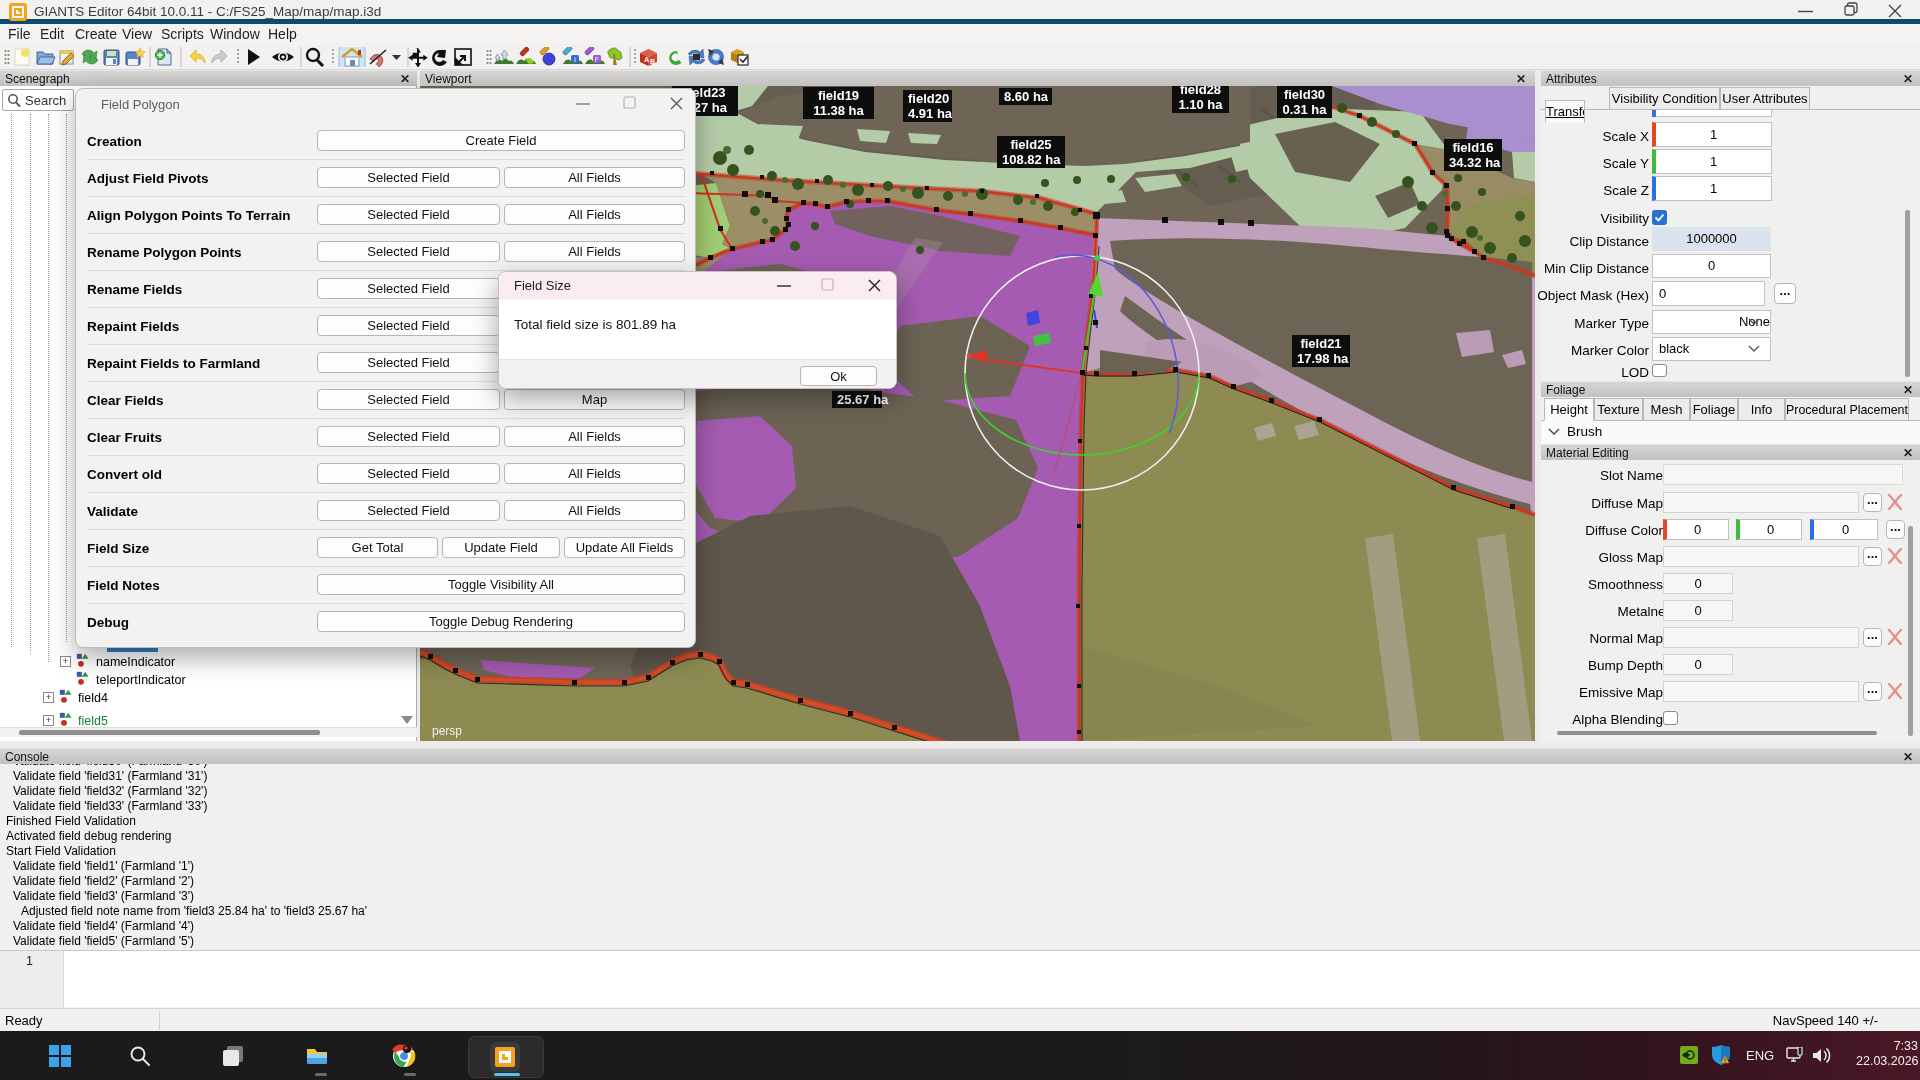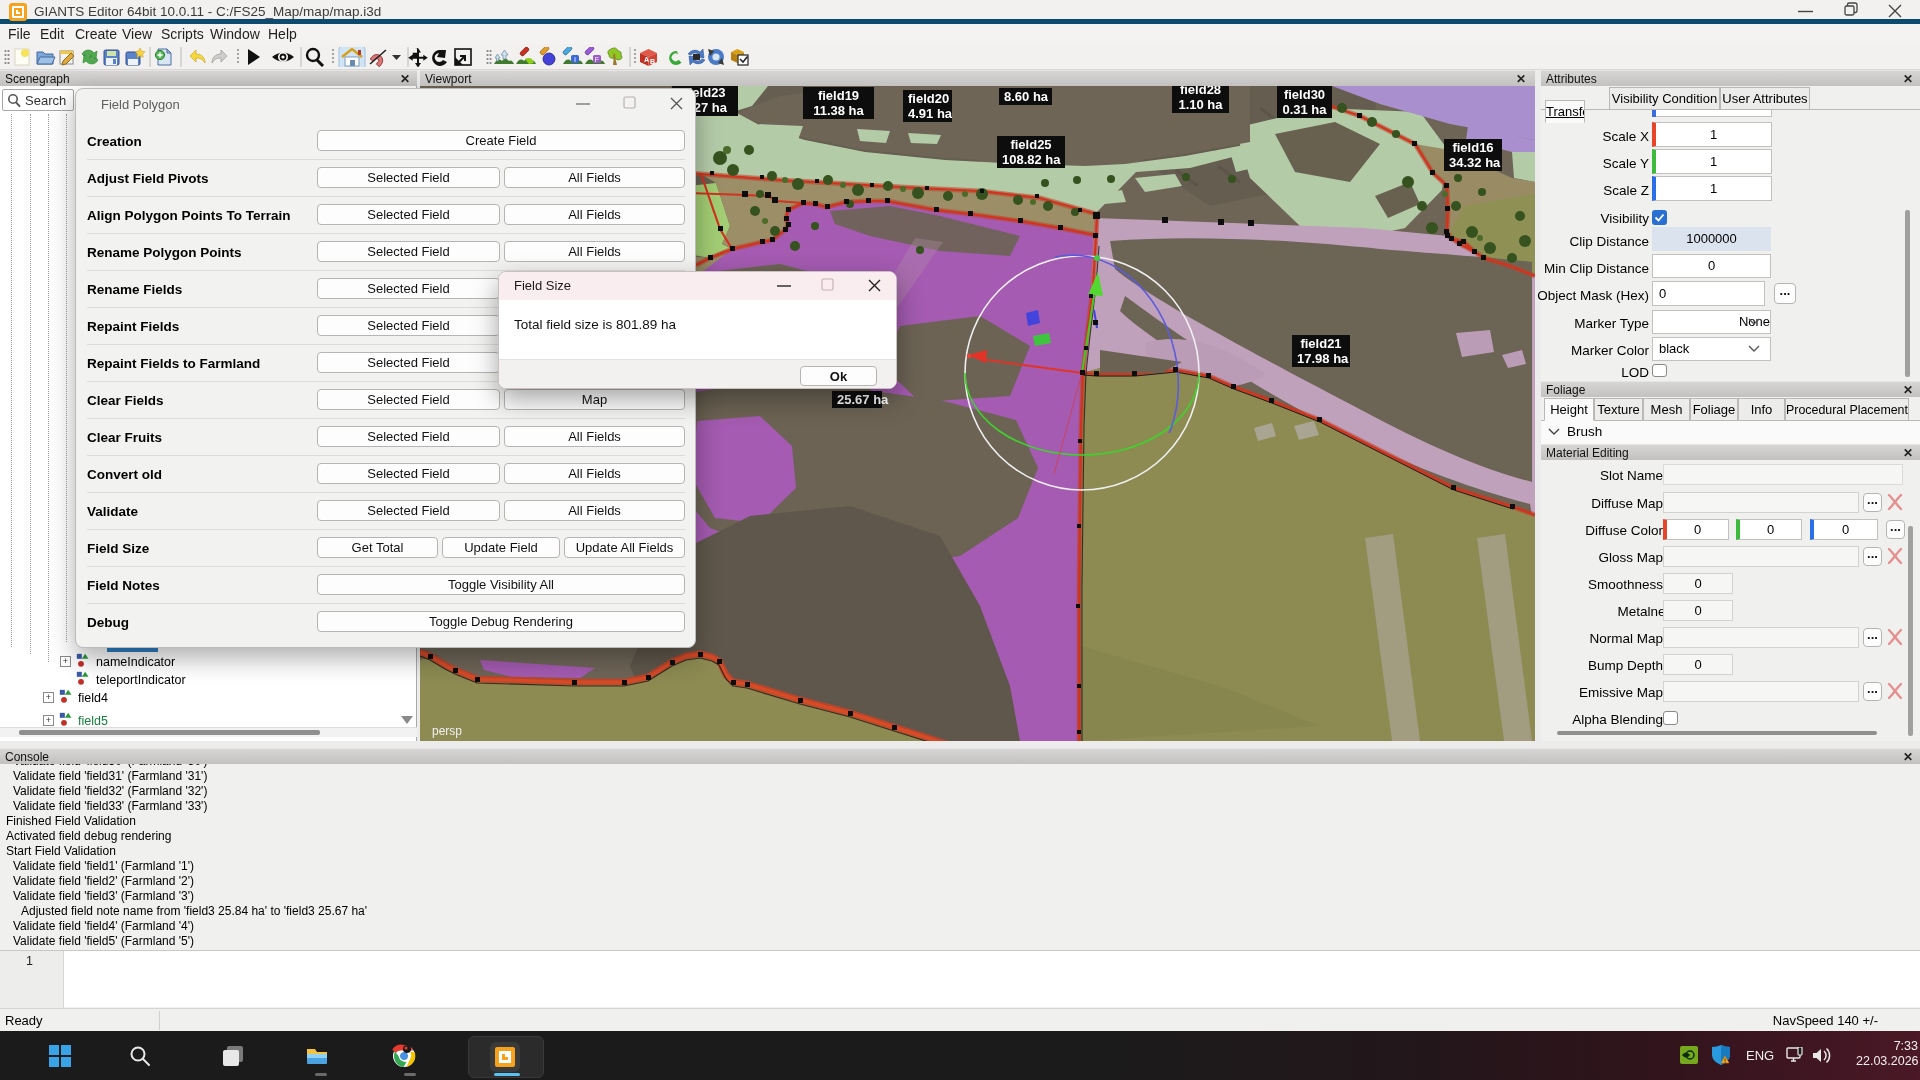--- a/index.html
+++ b/index.html
@@ -846,16 +846,16 @@
 <div class="abs" id="fsz" style="left:498px;top:271px;width:399px;height:118px;background:#fff;border:1px solid #c9c0c2;border-radius:8px;box-shadow:0 10px 26px rgba(0,0,0,.35);overflow:hidden;">
  <div class="abs" style="left:0;top:0;width:399px;height:28px;background:#f9edf0;">
   <div class="abs" style="left:15px;top:6px;font-size:13px;color:#1a1a1a">Field Size</div>
   <svg class="abs" style="left:270px;top:3px" width="125" height="22" viewBox="0 0 125 22">
    <line x1="8" y1="11" x2="22" y2="11" stroke="#333" stroke-width="1.3"></line>
    <rect x="53" y="4" width="11" height="11" rx="1.5" fill="none" stroke="#c9b0b6" stroke-width="1.2"></rect>
    <path d="M100 5 l11 11 M111 5 l-11 11" stroke="#222" stroke-width="1.4"></path>
   </svg>
  </div>
  <div class="abs" style="left:15px;top:45px;font-size:13.5px;color:#111">Total field size is 801.89 ha</div>
- <div class="abs" style="left:0;top:87px;width:399px;height:31px;background:#f2f1f0;border-top:1px solid #e2e1e0;font-weight:bold;">
+ <div class="abs" style="left:0;top:87px;width:399px;height:31px;background:#f2f1f0;border-top:1px solid #e2e1e0;">
   <div class="btn" style="left:301px;top:6px;width:77px;height:20px;line-height:19px;border-radius:4px;">Ok</div>
  </div>
 </div>
 
 </body></html>

